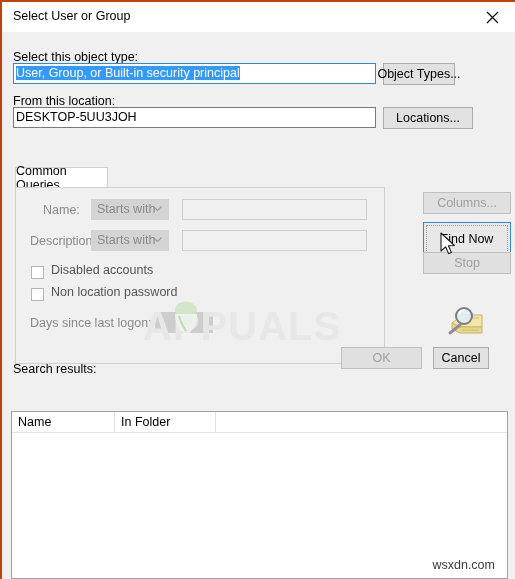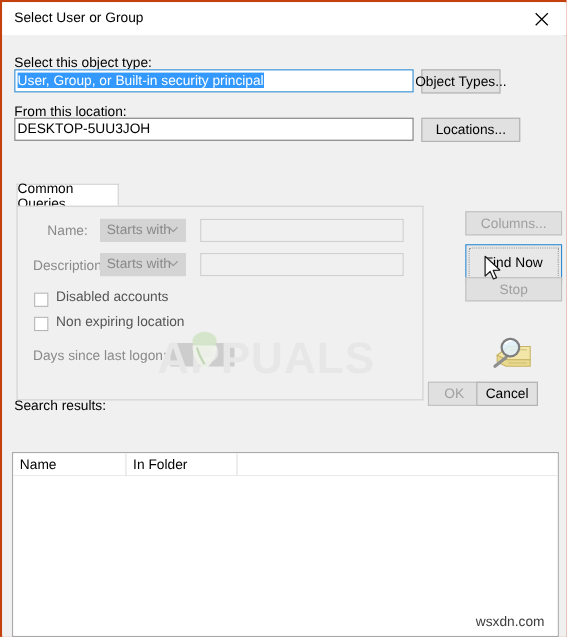--- a/index.html
+++ b/index.html
@@ -357,21 +357,21 @@
           <path d="M0.5 0.5 L4.5 4.5 L8.5 0.5" stroke="#9a9a9a" stroke-width="1.1" fill="none"></path>
         </svg>
       </div>
 
       <div class="tb-dim" style="left:166px; top:42px; width:185px; height:21px;"></div>
 
       <div class="cb-box" style="left:15px; top:78px;"></div>
       <div class="lbl lbl-dim" style="left:35px; top:75px; color:#555555;">Disabled accounts</div>
 
       <div class="cb-box" style="left:15px; top:100px;"></div>
-      <div class="lbl lbl-dim" style="left:35px; top:97px; color:#555555;">Non expiring location</div>
+      <div class="lbl lbl-dim" style="left:35px; top:97px; color:#555555;">Non location password</div>
 
       <div class="lbl lbl-dim" style="left:14px; top:128px;">Days since last logon:</div>
 
       <div class="tb-gray" style="left:139px; top:124px; width:58px; height:21px;"></div>
     </div>
 
     <div class="wm-appuals">
       <span>A</span><span>PPUALS</span>
     </div>
     <svg class="wm-logo" viewBox="0 0 34 40">
@@ -396,21 +396,21 @@
     <svg class="find-icon" viewBox="0 0 40 34">
       <path d="M6 20 L16 12 L36 12 L36 24 L14 24 Z" fill="#f2e7a8" stroke="#c9b465" stroke-width="1"></path>
       <path d="M6 20 L6 26 L14 30 L36 30 L36 24 L14 24 Z" fill="#e8d98c" stroke="#c9b465" stroke-width="1"></path>
       <line x1="18" y1="15" x2="33" y2="15" stroke="#cdbc76" stroke-width="1"></line>
       <line x1="16" y1="27" x2="33" y2="27" stroke="#cdbc76" stroke-width="1"></line>
       <line x1="4" y1="30" x2="14" y2="22" stroke="#8f8f8f" stroke-width="3" stroke-linecap="round"></line>
       <circle cx="18" cy="13" r="8" fill="#dff0fa" fill-opacity="0.85" stroke="#7d7d7d" stroke-width="2"></circle>
       <path d="M13 10 A7 7 0 0 1 19 7" stroke="#ffffff" stroke-width="1.6" fill="none"></path>
     </svg>
 
-    <div class="btn disabled" style="left:339px; top:315px; width:48px; height:22px;margin-left:48px;">
+    <div class="btn disabled" style="left:339px; top:315px; width:81px; height:22px;">
       <span>OK</span>
     </div>
 
     <div class="btn" style="left:431px; top:315px; width:56px; height:22px;">
       <span>Cancel</span>
     </div>
 
     <div class="lbl" style="left:11px; top:330px;">Search results:</div>
 
     <div class="listview">

